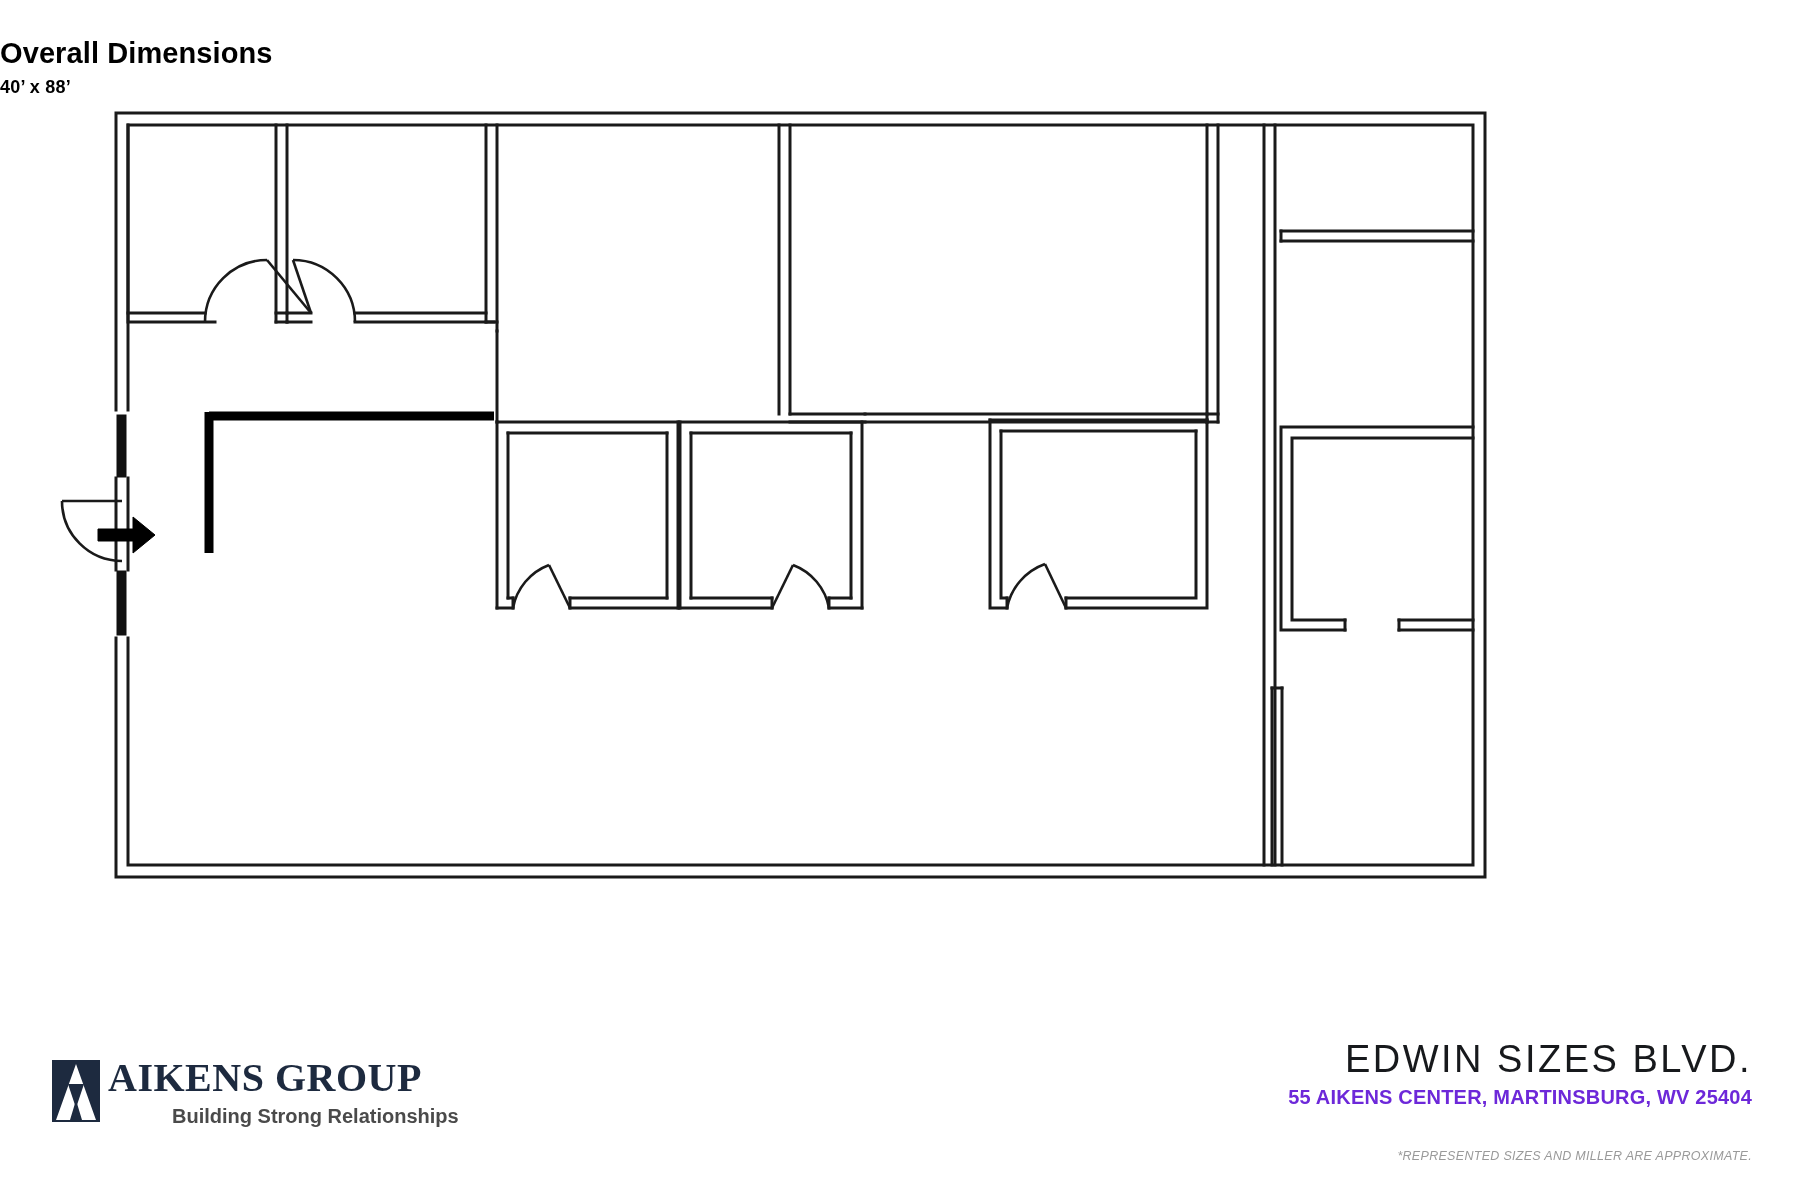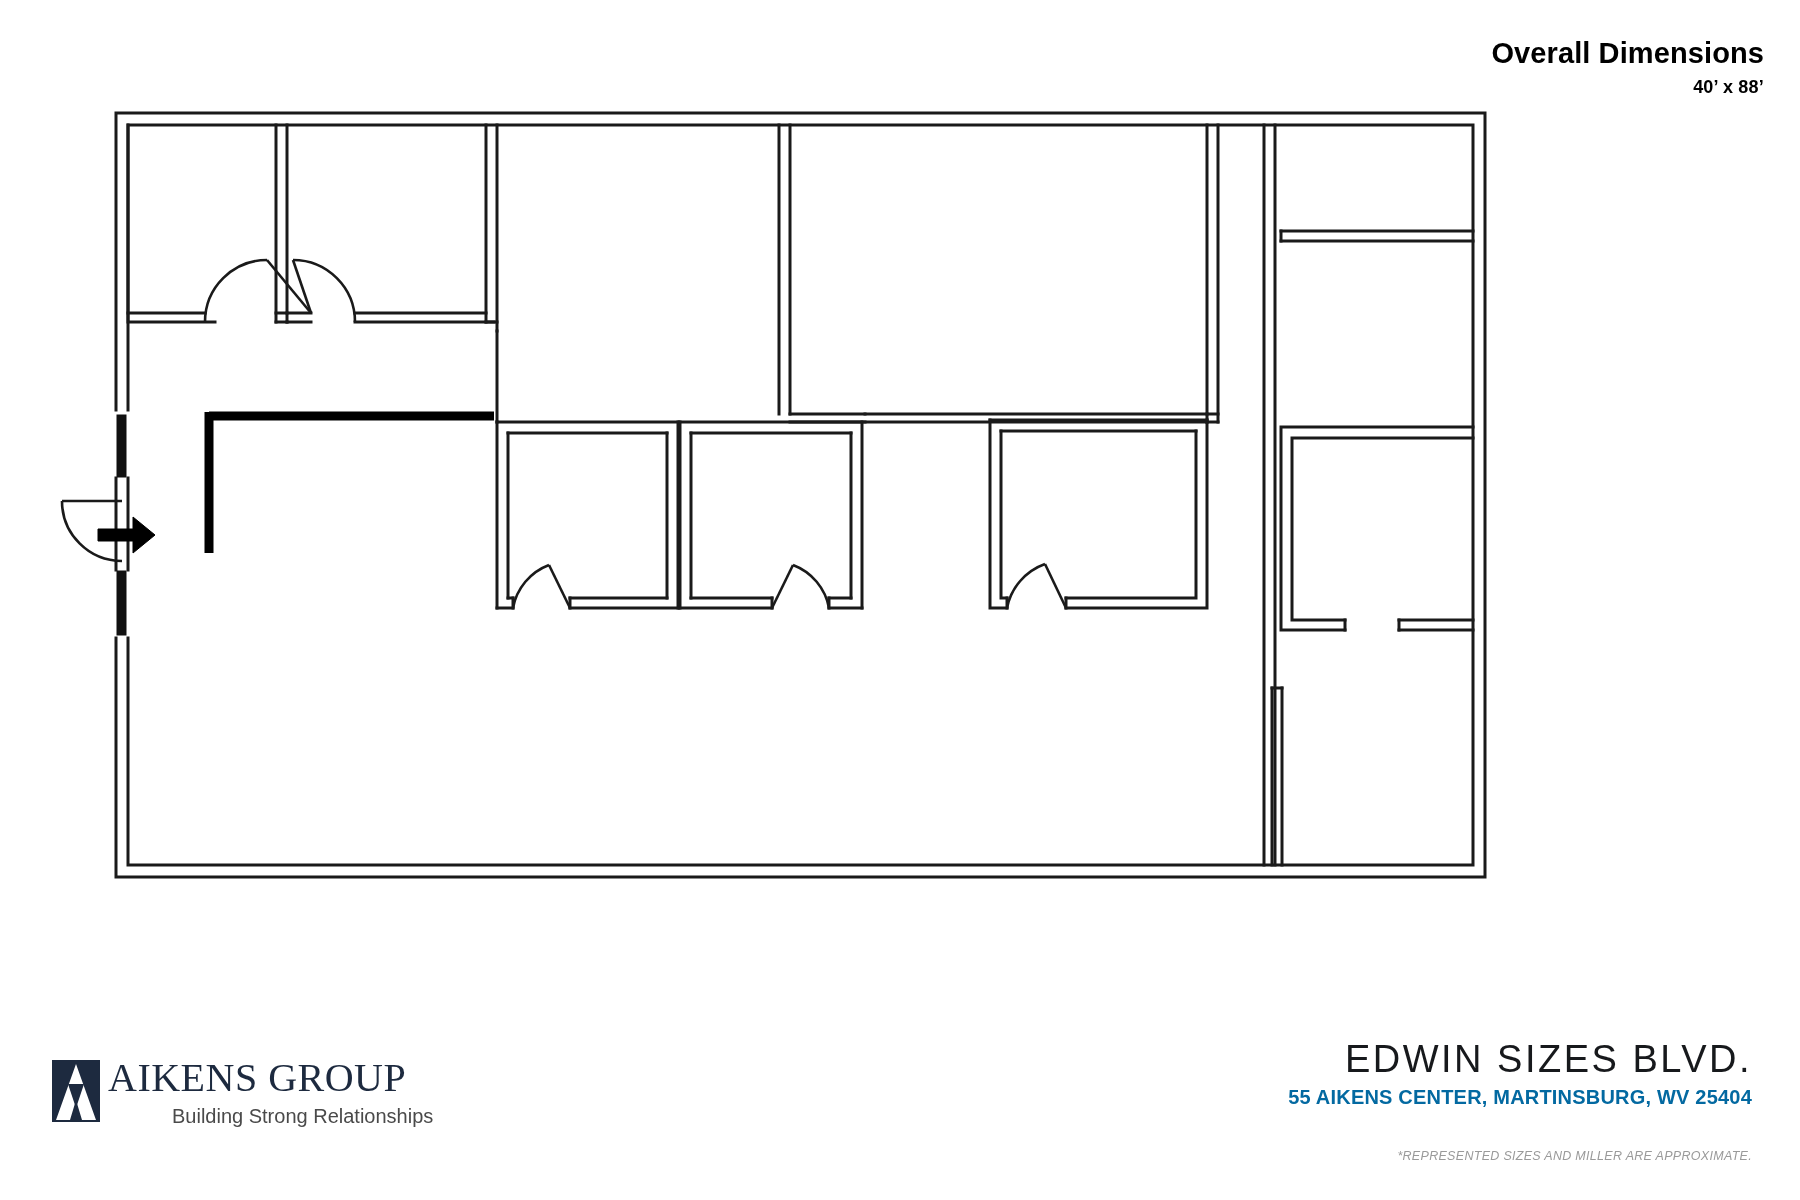--- a/index.html
+++ b/index.html
@@ -9,21 +9,21 @@
     font-family:"Liberation Sans", sans-serif;
     color:#111111;
     position:relative;
     overflow:hidden;
   }
   .stage{position:absolute;inset:0;}
 
   
   .title-block{
     position:absolute;left:0;top:38px;width:1764px;
-    text-align:right;
+    text-align:left;
   }
   .title-main{
     font-size:29px;font-weight:bold;letter-spacing:.1px;
     color:#000;line-height:1.1;
     font-family:"Liberation Sans", sans-serif;
   }
   .title-sub{
     font-size:18px;font-weight:bold;color:#000;
     margin-top:7px;letter-spacing:.2px;
   }
@@ -37,21 +37,21 @@
   
   .logo-block{
     position:absolute;left:48px;top:1058px;
     display:flex;align-items:flex-start;
   }
   .logo-mark{
     width:56px;height:62px;flex:0 0 auto;margin-top:2px;
   }
   .logo-text{
     margin-left:4px;
-    display:flex;flex-direction:column;align-items:flex-start;
+    display:flex;flex-direction:column;align-items:flex-start;font-weight:bold;
   }
   .logo-name{
     font-family:"Liberation Serif", serif;
     font-size:40px;line-height:1;
     color:#1d2a3f;letter-spacing:.5px;
     white-space:nowrap;
   }
   .logo-tagline{
     font-family:"Liberation Sans", sans-serif;
     font-size:20px;color:#4a4a4a;
@@ -69,21 +69,21 @@
     font-weight:300;
     font-size:38px;line-height:1;
     color:#17191c;
     letter-spacing:2.5px;
     white-space:nowrap;
   }
   .addr-city{
     font-family:"Liberation Sans", sans-serif;
     font-weight:bold;
     font-size:20px;
-    color:#0369a1;
+    color:#6d28d9;
     margin-top:8px;
     letter-spacing:.2px;
     white-space:nowrap;
   }
   .addr-note{
     font-family:"Liberation Sans", sans-serif;
     font-style:italic;
     font-size:12.5px;
     color:#9a9a9a;
     margin-top:40px;

